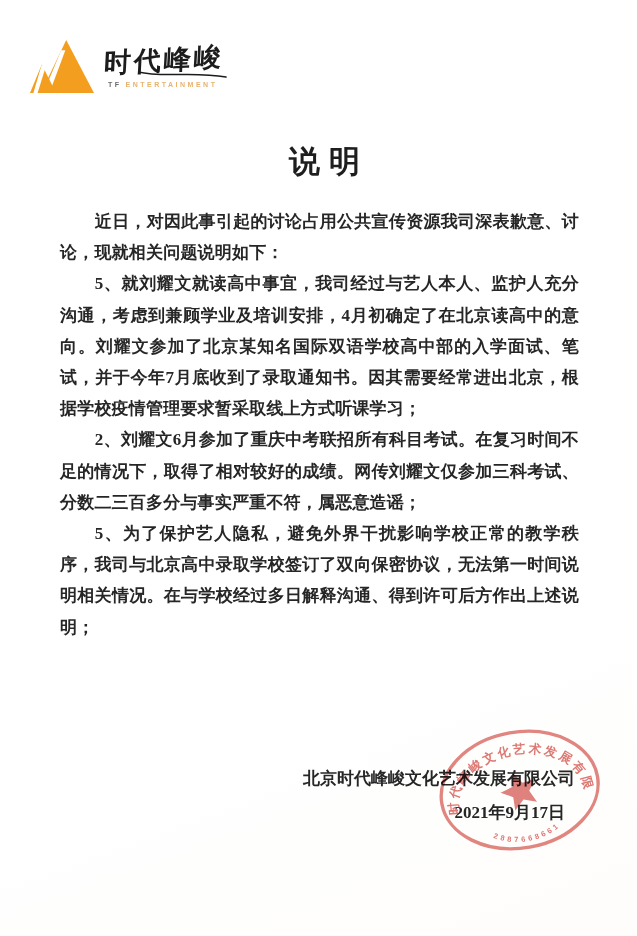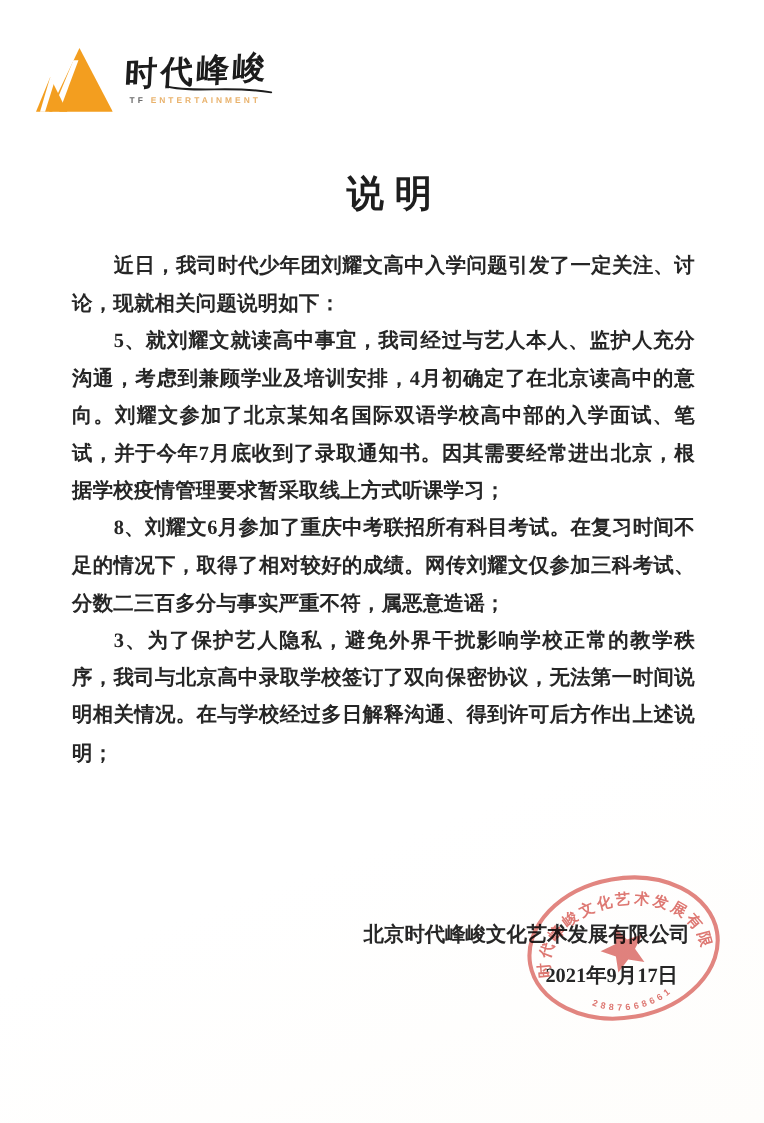--- a/index.html
+++ b/index.html
@@ -77,24 +77,24 @@
       </svg>
       <div class="brand-sub">
         <span class="pre">TF</span><span class="ent">ENTERTAINMENT</span>
       </div>
     </div>
   </div>
 
   <div class="doc-title">说明</div>
 
   <div class="content">
-    <p>近日，我司时代少年团刘耀文高中入学问题引发了一定关注、讨论，现就相关问题说明如下：</p>
+    <p>近日，对因此事引起的讨论占用公共宣传资源我司深表歉意、讨论，现就相关问题说明如下：</p>
     <p>5、就刘耀文就读高中事宜，我司经过与艺人本人、监护人充分沟通，考虑到兼顾学业及培训安排，4月初确定了在北京读高中的意向。刘耀文参加了北京某知名国际双语学校高中部的入学面试、笔试，并于今年7月底收到了录取通知书。因其需要经常进出北京，根据学校疫情管理要求暂采取线上方式听课学习；</p>
-    <p>8、刘耀文6月参加了重庆中考联招所有科目考试。在复习时间不足的情况下，取得了相对较好的成绩。网传刘耀文仅参加三科考试、分数二三百多分与事实严重不符，属恶意造谣；</p>
-    <p>3、为了保护艺人隐私，避免外界干扰影响学校正常的教学秩序，我司与北京高中录取学校签订了双向保密协议，无法第一时间说明相关情况。在与学校经过多日解释沟通、得到许可后方作出上述说明；</p>
+    <p>2、刘耀文6月参加了重庆中考联招所有科目考试。在复习时间不足的情况下，取得了相对较好的成绩。网传刘耀文仅参加三科考试、分数二三百多分与事实严重不符，属恶意造谣；</p>
+    <p>5、为了保护艺人隐私，避免外界干扰影响学校正常的教学秩序，我司与北京高中录取学校签订了双向保密协议，无法第一时间说明相关情况。在与学校经过多日解释沟通、得到许可后方作出上述说明；</p>
   </div>
 
   <div class="signature">
     <div>北京时代峰峻文化艺术发展有限公司</div>
     <div class="date">2021年9月17日</div>
   </div>
 
   <svg class="seal" viewBox="0 0 172 136">
     <defs>
       <path id="arcTop" d="M 24,86 A 64,45 0 1 1 148,86" fill="none"></path>

